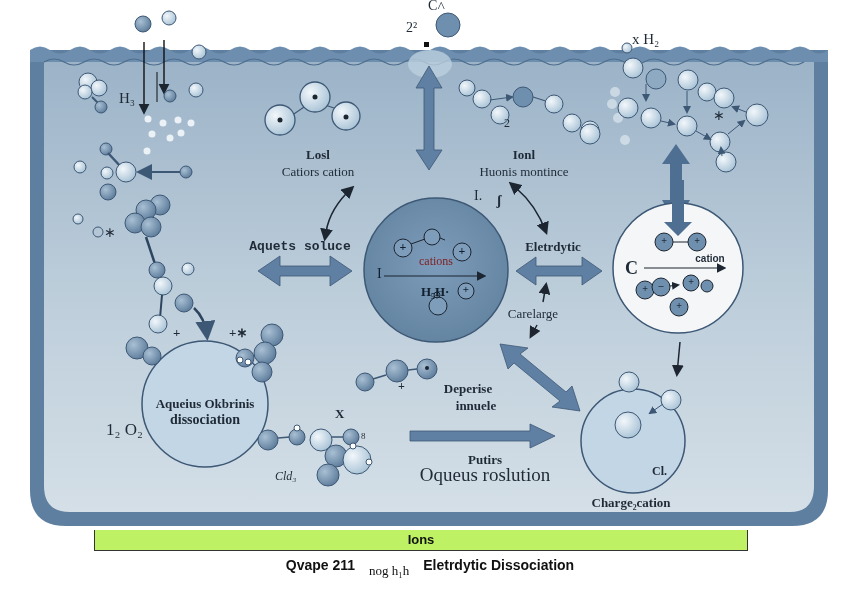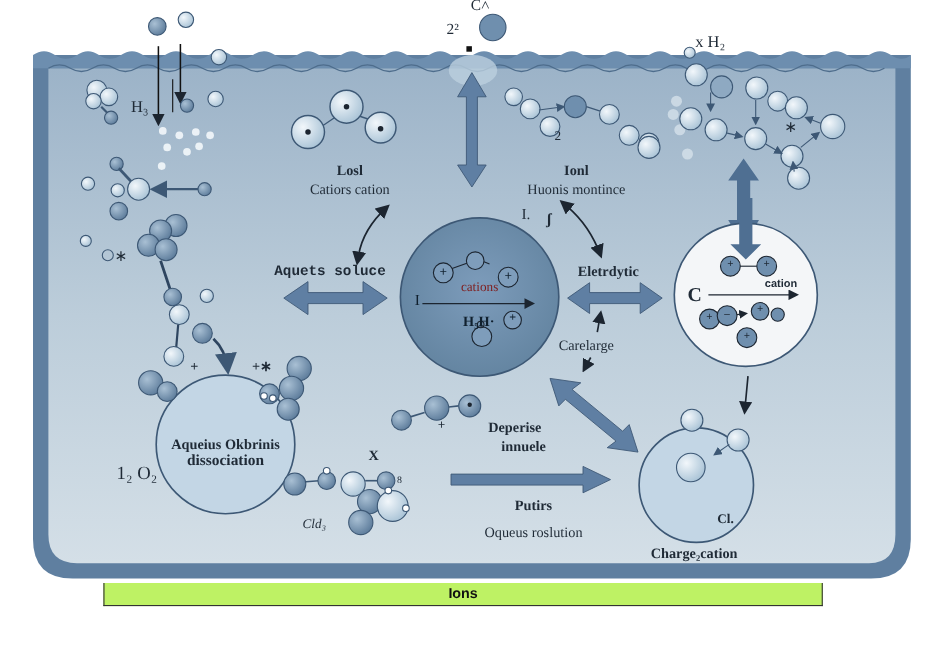--- a/index.html
+++ b/index.html
@@ -279,20 +279,25 @@
 <div class="lbl" style="left:713px;top:107px;font-size:14px;">∗</div>
 <div class="lbl" style="left:504px;top:116px;font-size:12px;">2</div>
 
 <div class="lbl b" style="left:335px;top:406px;font-size:13px;">X</div>
 <div class="lbl" style="left:275px;top:452px;font-size:12px;font-style:italic;margin-top:17px;">Cld₃</div>
 <div class="lbl" style="left:361px;top:431px;font-size:9px;">8</div>
 
 <div class="lbl b c" style="left:468px;top:381px;font-size:13px;">Deperise</div>
 <div class="lbl b c" style="left:468px;top:398px;font-size:13px;padding-left:16px;">innuele</div>
 <div class="lbl b c" style="left:485px;top:452px;font-size:13px;">Putirs</div>
-<div class="lbl c" style="left:485px;top:476px;font-size:13px;">Oqueus roslution</div>
+<div class="lbl c" style="left:485px;top:464px;font-size:19px;">Oqueus roslution</div>
 
 <div class="lbl b" style="left:652px;top:416px;font-size:12px;margin-top:48px;">Cl.</div>
 <div class="lbl b c" style="left:631px;top:455px;font-size:13px;margin-top:40px;">Charge₂cation</div>
 
 
 <div id="ions-box">Ions</div>
+<div id="caption">
+  <span>Qvape 211</span>
+  <span class="mid">nog h₁h</span>
+  <span>Eletrdytic Dissociation</span>
 </div>
+</div>
 
 </body></html>

